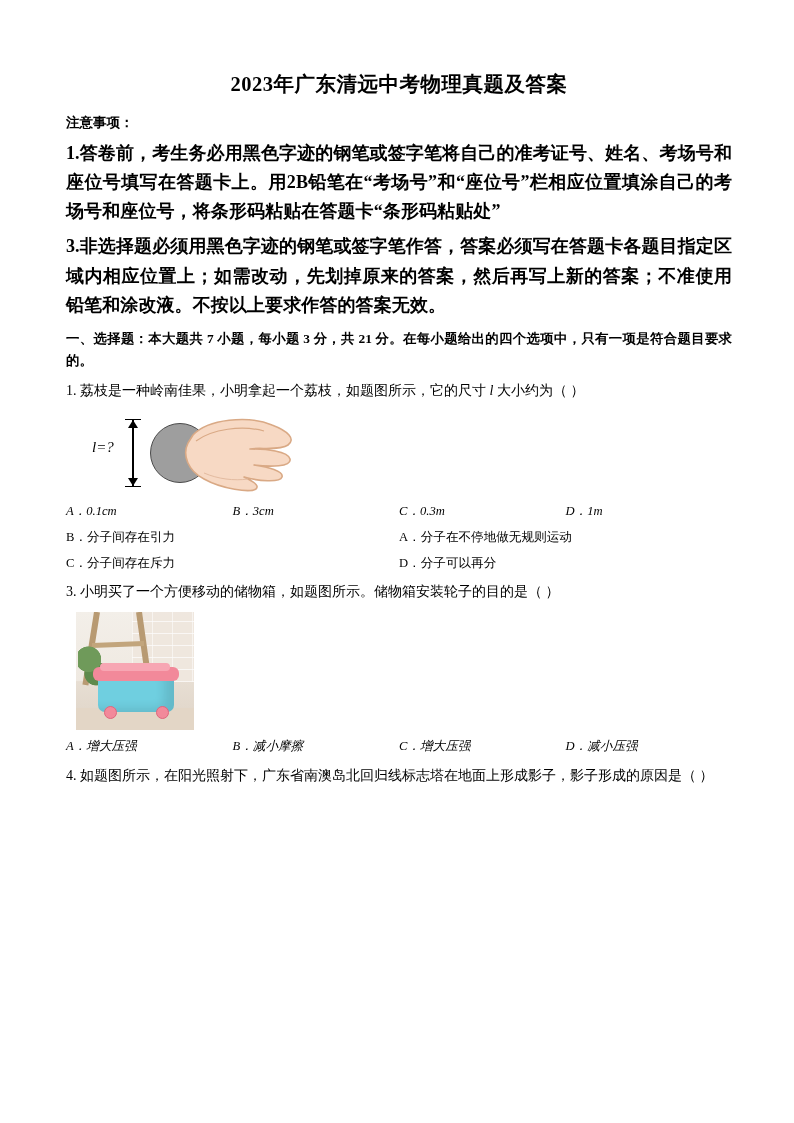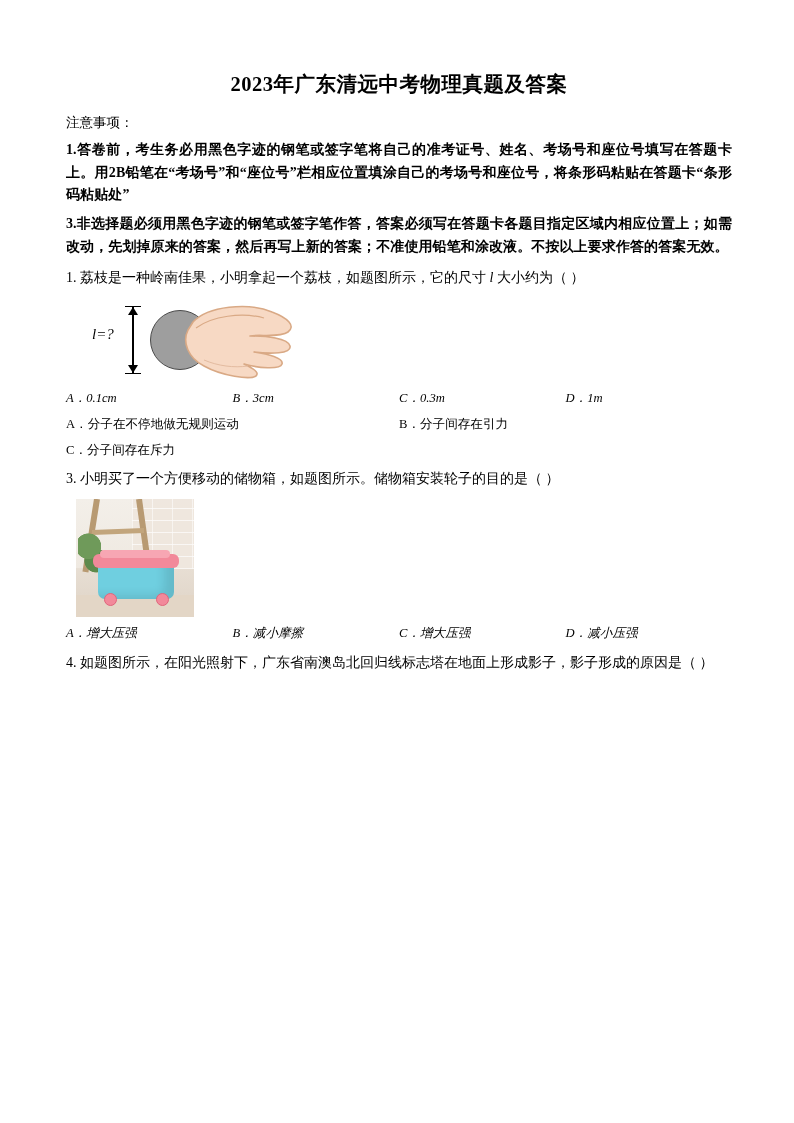--- a/index.html
+++ b/index.html
@@ -25,25 +25,25 @@
   .doc-title {
     text-align: center;
     font-size: 20.5px;
     font-weight: bold;
     letter-spacing: 0.5px;
     margin: 26px 0 16px 0;
     font-family: "Liberation Serif", "DejaVu Serif", serif;
   }
   .notice-head {
     font-size: 13.5px;
-    font-weight: normal;
+    font-weight: bold;
     margin: 6px 0 7px 0;
   }
   .notice-p {
-    font-size: 14px;
+    font-size: 18px;
     font-weight: bold;
     line-height: 1.62;
     margin: 0 0 6px 0;
     text-align: justify;
     letter-spacing: 0.1px;
   }
   .section-head {
     font-size: 13.4px;
     font-weight: bold;
     line-height: 1.62;
@@ -225,20 +225,21 @@
 
 <div class="page">
 
   <div class="doc-title">2023年广东清远中考物理真题及答案</div>
 
   <div class="notice-head">注意事项：</div>
 
   <div class="notice-p">1.答卷前，考生务必用黑色字迹的钢笔或签字笔将自己的准考证号、姓名、考场号和座位号填写在答题卡上。用2B铅笔在“考场号”和“座位号”栏相应位置填涂自己的考场号和座位号，将条形码粘贴在答题卡“条形码粘贴处”</div>
   <div class="notice-p">3.非选择题必须用黑色字迹的钢笔或签字笔作答，答案必须写在答题卡各题目指定区域内相应位置上；如需改动，先划掉原来的答案，然后再写上新的答案；不准使用铅笔和涂改液。不按以上要求作答的答案无效。</div>
 
+  <div class="section-head">一、选择题：本大题共 7 小题，每小题 3 分，共 21 分。在每小题给出的四个选项中，只有一项是符合题目要求的。</div>
 
   <div class="q-text">
     <span>1.</span>
     <span>荔枝是一种岭南佳果，小明拿起一个荔枝，如题图所示，它的尺寸 </span><span class="italic">l</span><span> 大小约为（      ）</span>
   </div>
 
   <div class="fig-litchi">
     <div class="lab">l=?</div>
     <div class="cap-top"></div>
     <div class="cap-bot"></div>
@@ -258,25 +259,26 @@
   </div>
 
   <div class="opts-row four">
     <div class="opt-mono">A．0.1cm</div>
     <div class="opt-mono">B．3cm</div>
     <div class="opt-mono">C．0.3m</div>
     <div class="opt-mono">D．1m</div>
   </div>
 
   <div class="opts-row two">
+    <div>B．分子间存在引力</div>
     <div>A．分子在不停地做无规则运动</div>
-    <div>B．分子间存在引力</div>
   </div>
   <div class="opts-row two">
     <div>C．分子间存在斥力</div>
+    <div>D．分子可以再分</div>
   </div>
 
   <div class="q-text">
     <span>3.</span>
     <span>小明买了一个方便移动的储物箱，如题图所示。储物箱安装轮子的目的是（      ）</span>
   </div>
 
   <div class="fig-box">
     <div class="wall"></div>
     <div class="brick"></div>

